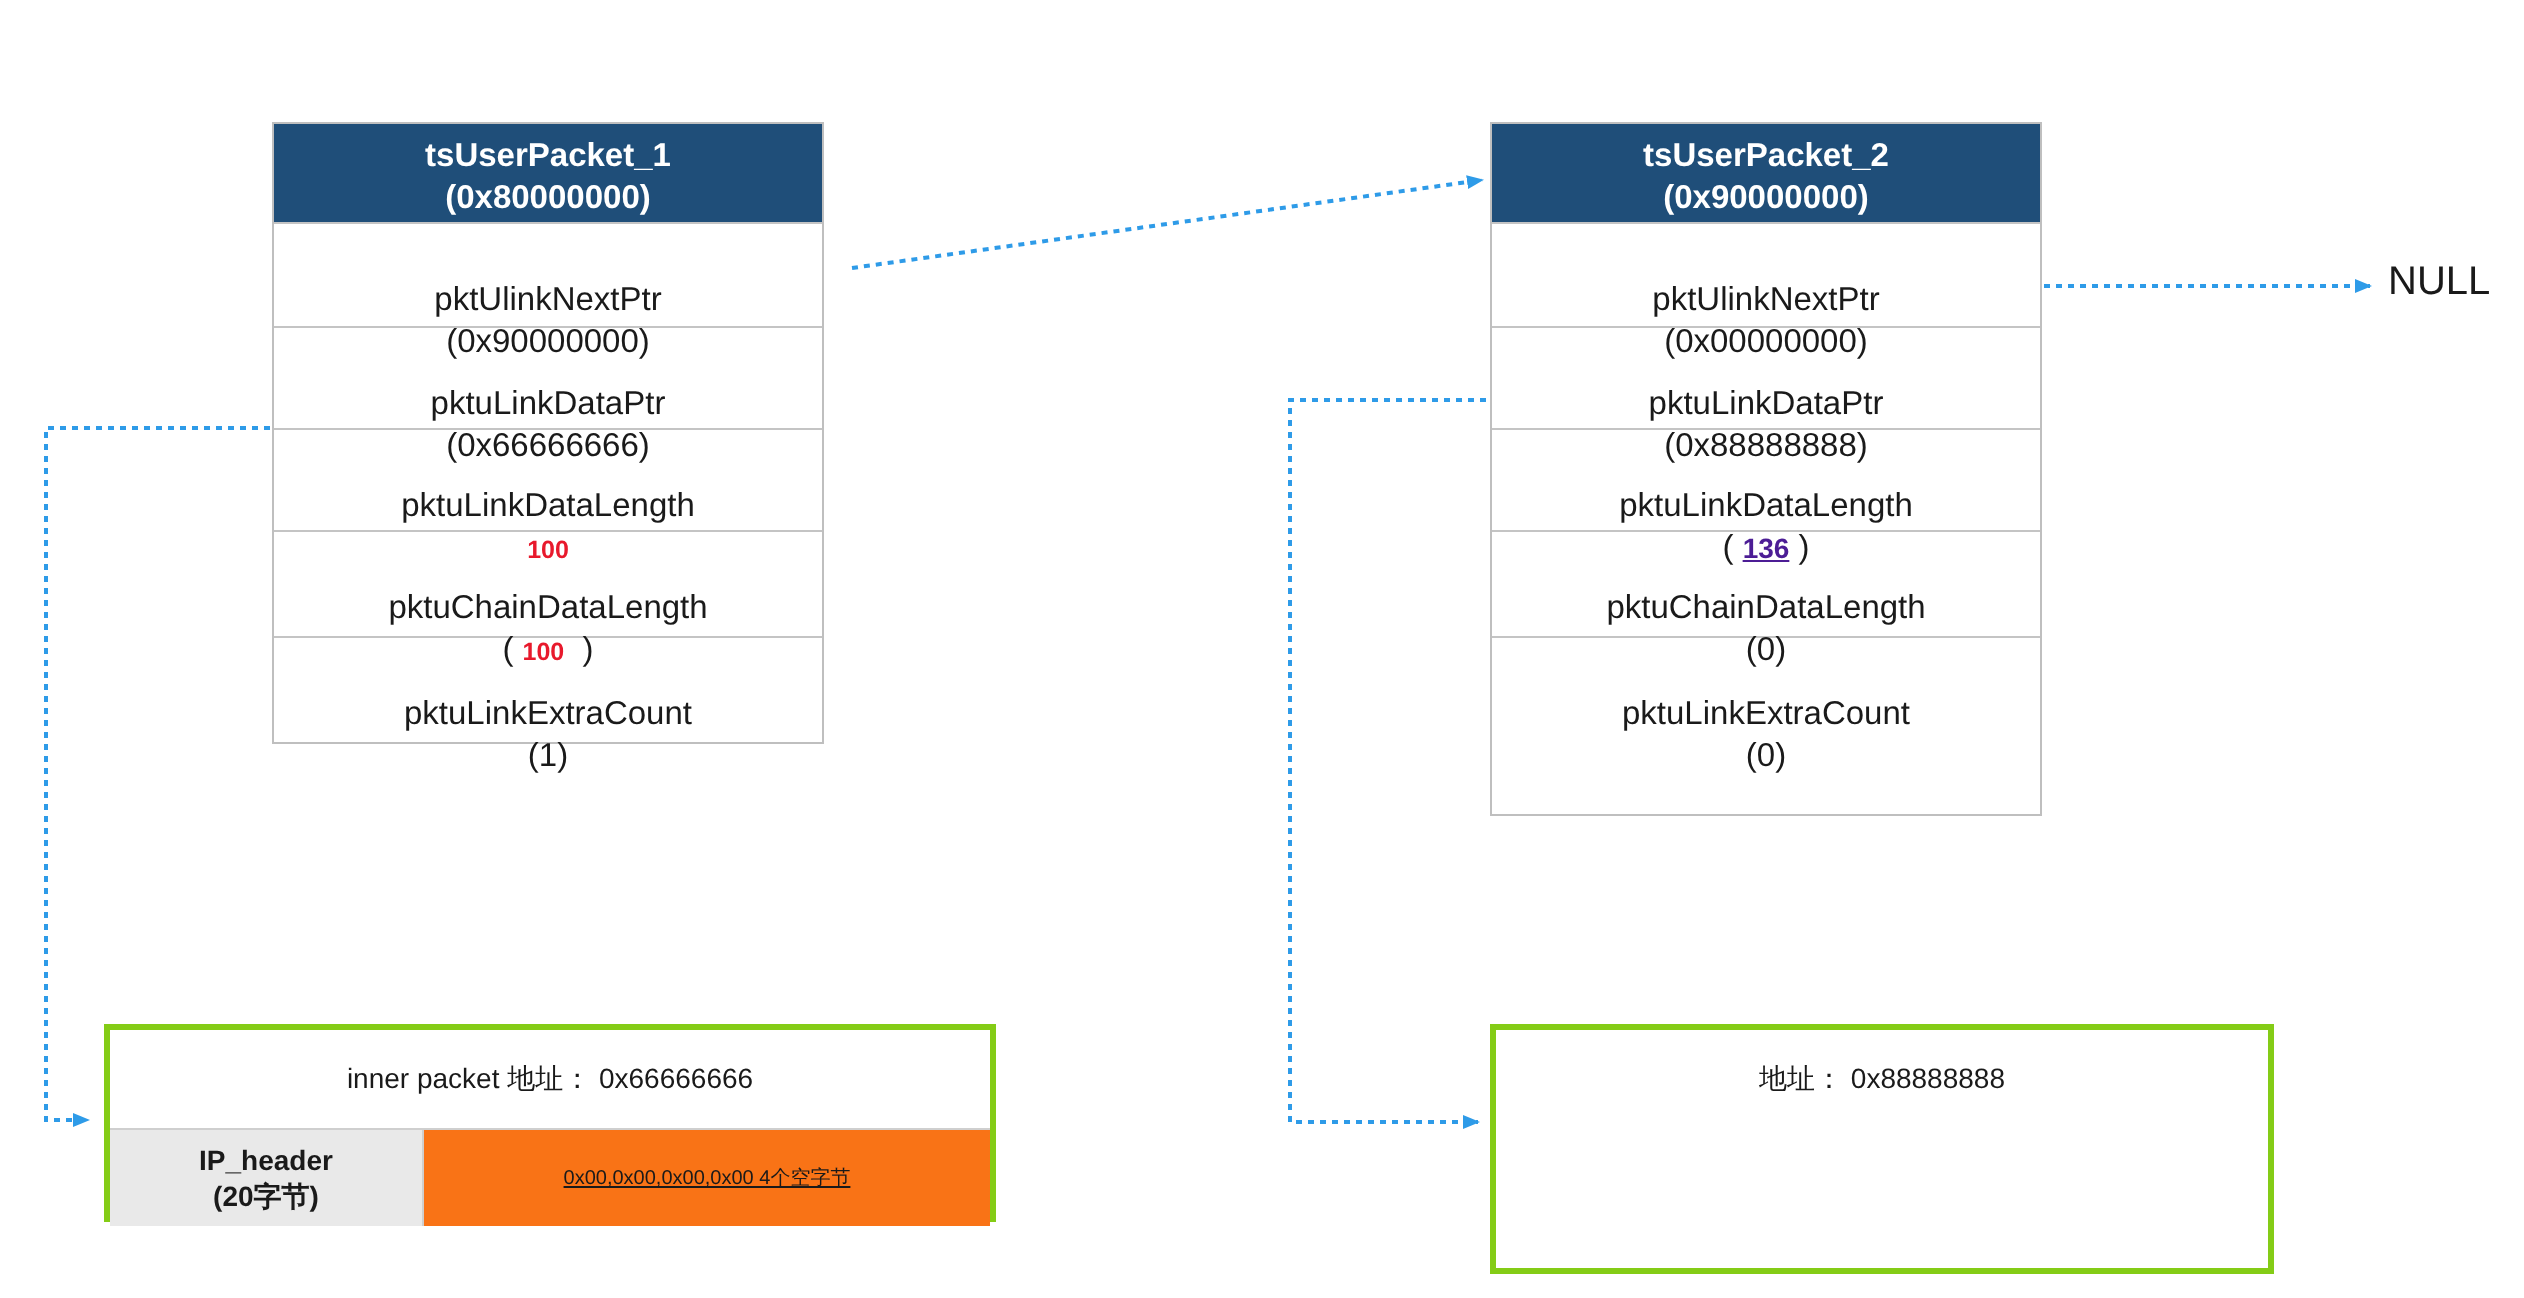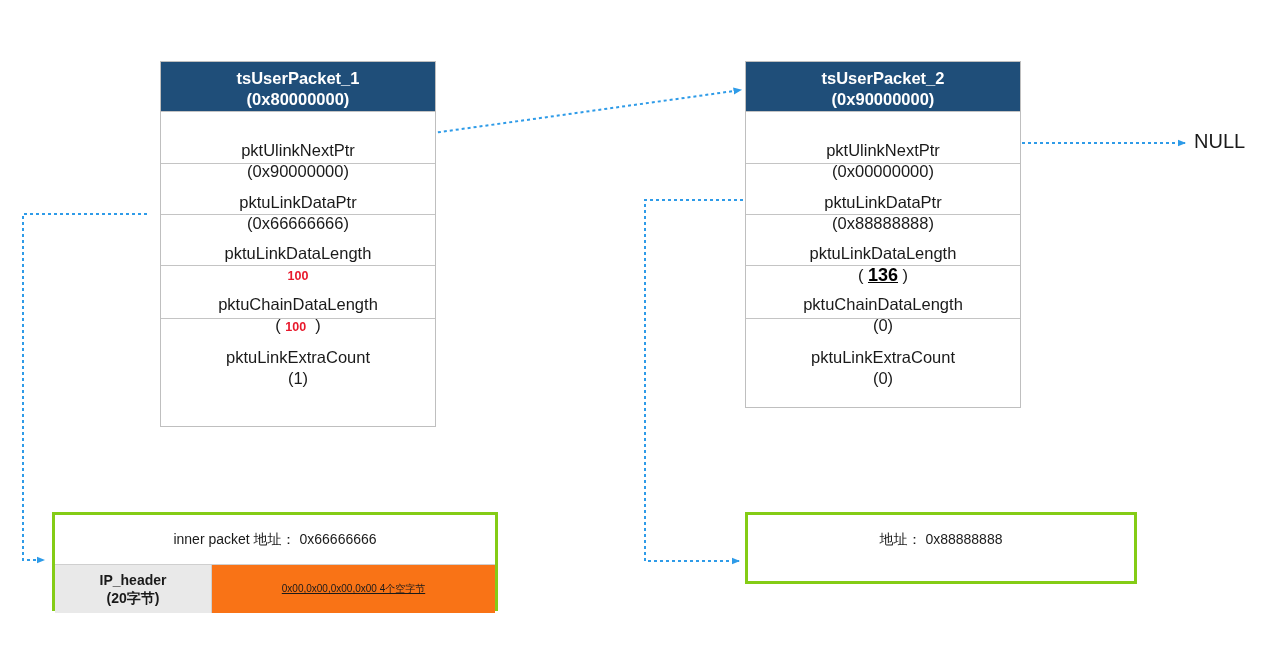--- a/index.html
+++ b/index.html
@@ -42,21 +42,21 @@
     font-size: 16.5px;
     line-height: 1.30;
     box-sizing: border-box;
     padding-top: 6px;
     color: #1a1a1a;
   }
   .struct .row:first-of-type { border-top: none; }
   .struct .row .nm { display: block; margin-top: 22px; }
   .struct .row .vl { display: block; }
   .vl.red { color: #e8192c; font-weight: bold; font-size: 12.5px; }
-  .vl.dark { color: #000000; font-weight: bold; font-size: 18px; text-decoration: underline; }
+  .vl.dark { color: #4c1d95; font-weight: bold; font-size: 14px; text-decoration: underline; }
   .paren { color: #1a1a1a; font-weight: normal; font-size: 16.5px; }
 
   
   .memblock {
     position: absolute;
     border: 3px solid #84cc16;
     box-sizing: border-box;
   }
   .memblock .addr {
     background: #ffffff;
@@ -131,21 +131,21 @@
 
     <path d="M 426,134 L 741,90" stroke="#2E9BE8" stroke-width="2" fill="none" stroke-dasharray="3 3" marker-end="url(#ah)"></path>
 
     <path d="M 1022,143 L 1185,143" stroke="#2E9BE8" stroke-width="2" fill="none" stroke-dasharray="3 3" marker-end="url(#ah)"></path>
 
     <path d="M 147,214 L 23,214 L 23,560 L 44,560" stroke="#2E9BE8" stroke-width="2" fill="none" stroke-dasharray="3 3" marker-end="url(#ah)"></path>
 
     <path d="M 743,200 L 645,200 L 645,561 L 739,561" stroke="#2E9BE8" stroke-width="2" fill="none" stroke-dasharray="3 3" marker-end="url(#ah)"></path>
   </svg>
 
-  <div class="struct" style="left:160px; top:61px; width:276px; height:366px;">
+  <div class="struct" style="left:136px; top:61px; width:276px; height:311px;">
     <div class="hdr">
       <span>tsUserPacket_1</span><br>
       <span>(0x80000000)</span>
     </div>
 
     <div class="row" style="height:52px;">
       <span class="nm">pktUlinkNextPtr</span>
       <span class="vl">(0x90000000)</span>
     </div>
 
@@ -208,17 +208,17 @@
     <div class="addr">inner packet 地址： 0x66666666</div>
     <div class="payload">
       <div class="ipcell" style="width:157px;">
         <span>IP_header</span>
         <span>(20字节)</span>
       </div>
       <div class="datacell center">0x00,0x00,0x00,0x00 4个空字节</div>
     </div>
   </div>
 
-  <div class="memblock" style="left:745px; top:512px; width:392px; height:72px;">
+  <div class="memblock" style="left:745px; top:512px; width:392px; height:125px;">
     <div class="addr">地址： 0x88888888</div>
   </div>
 
 </div>
 
 </body></html>

